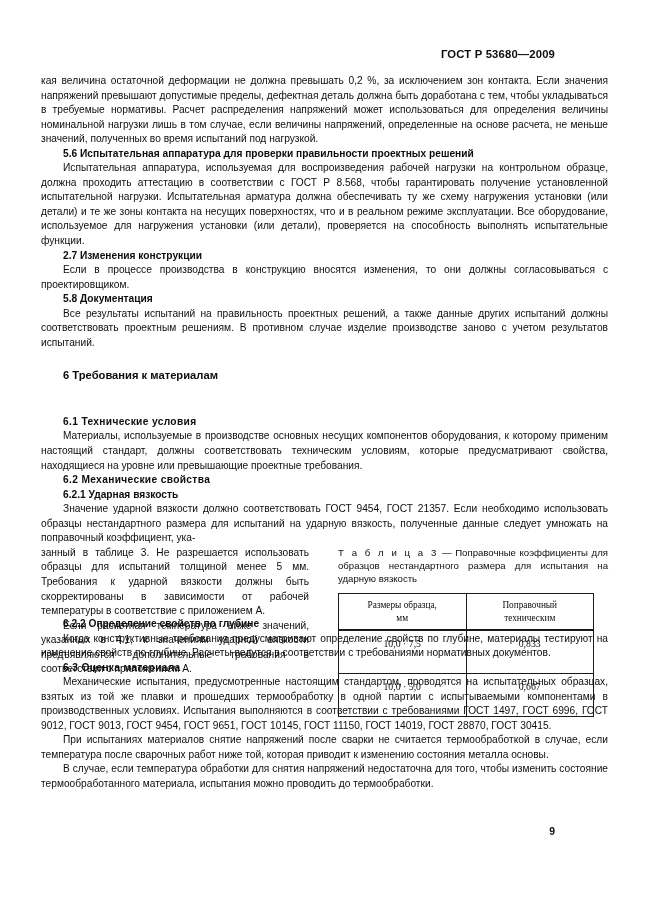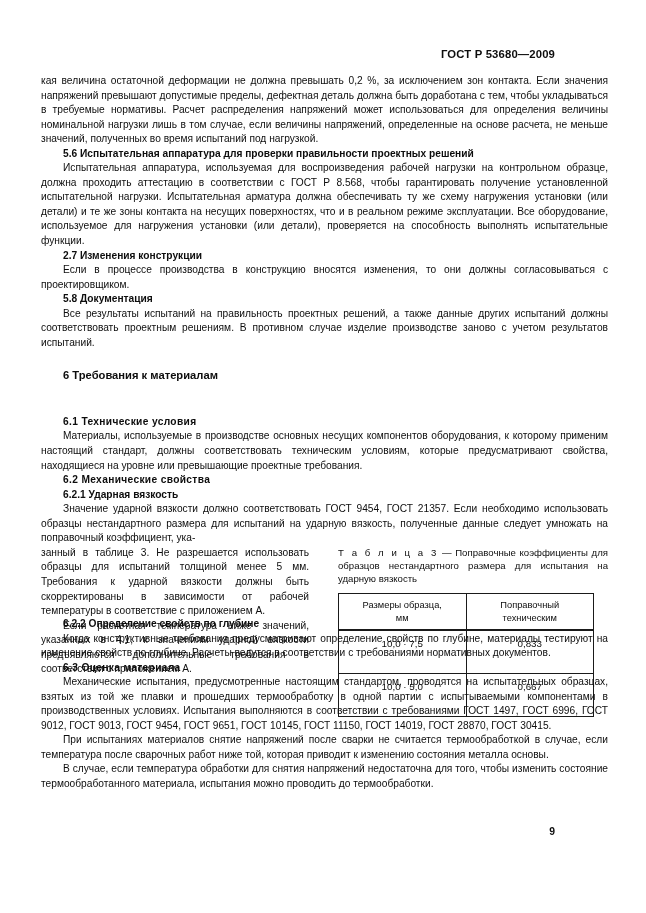--- a/index.html
+++ b/index.html
@@ -123,20 +123,21 @@
     table-layout: fixed;
   }
   table.coef-table th,
   table.coef-table td {
     border: 1px solid #1a1a1a;
     text-align: center;
     font-size: 9.3px;
     line-height: 12.4px;
     padding: 4px 2px 20px 2px;
     font-weight: normal;
+    font-family: Liberation Serif, serif;
   }
   table.coef-table thead th {
     padding-top: 5px;
     padding-bottom: 5px;
     border-bottom-width: 2px;
   }
   table.coef-table tbody td {
     height: 18px;
     font-size: 9.8px;
   }

